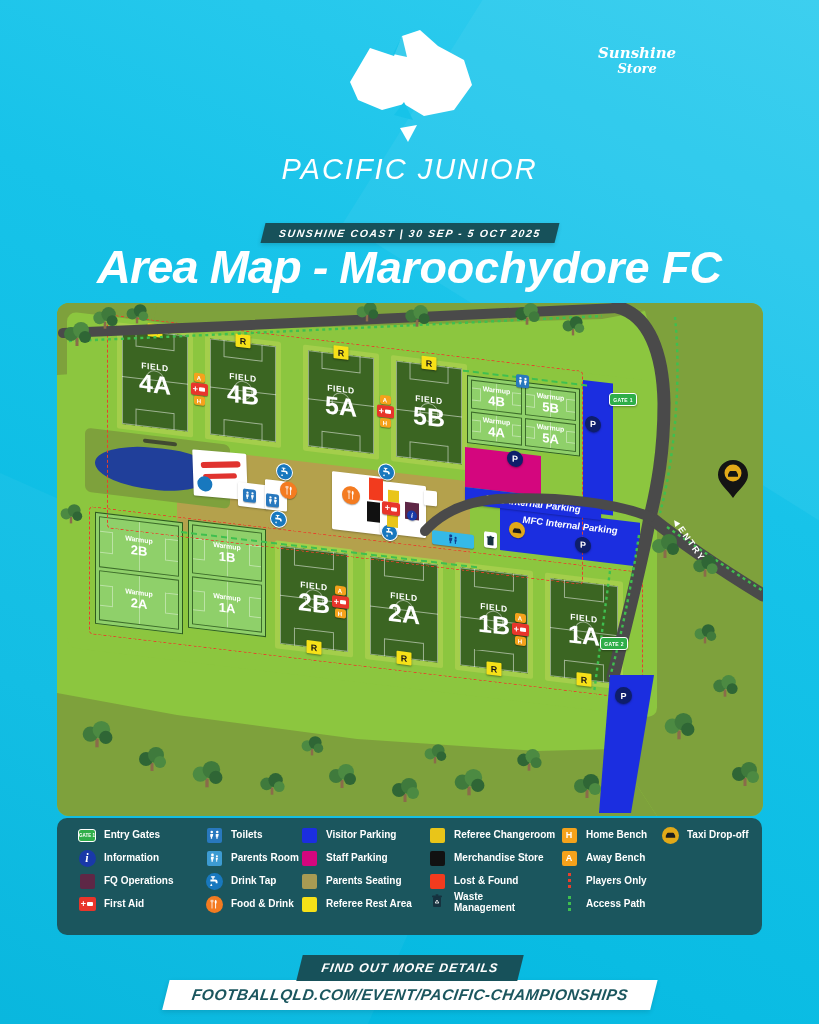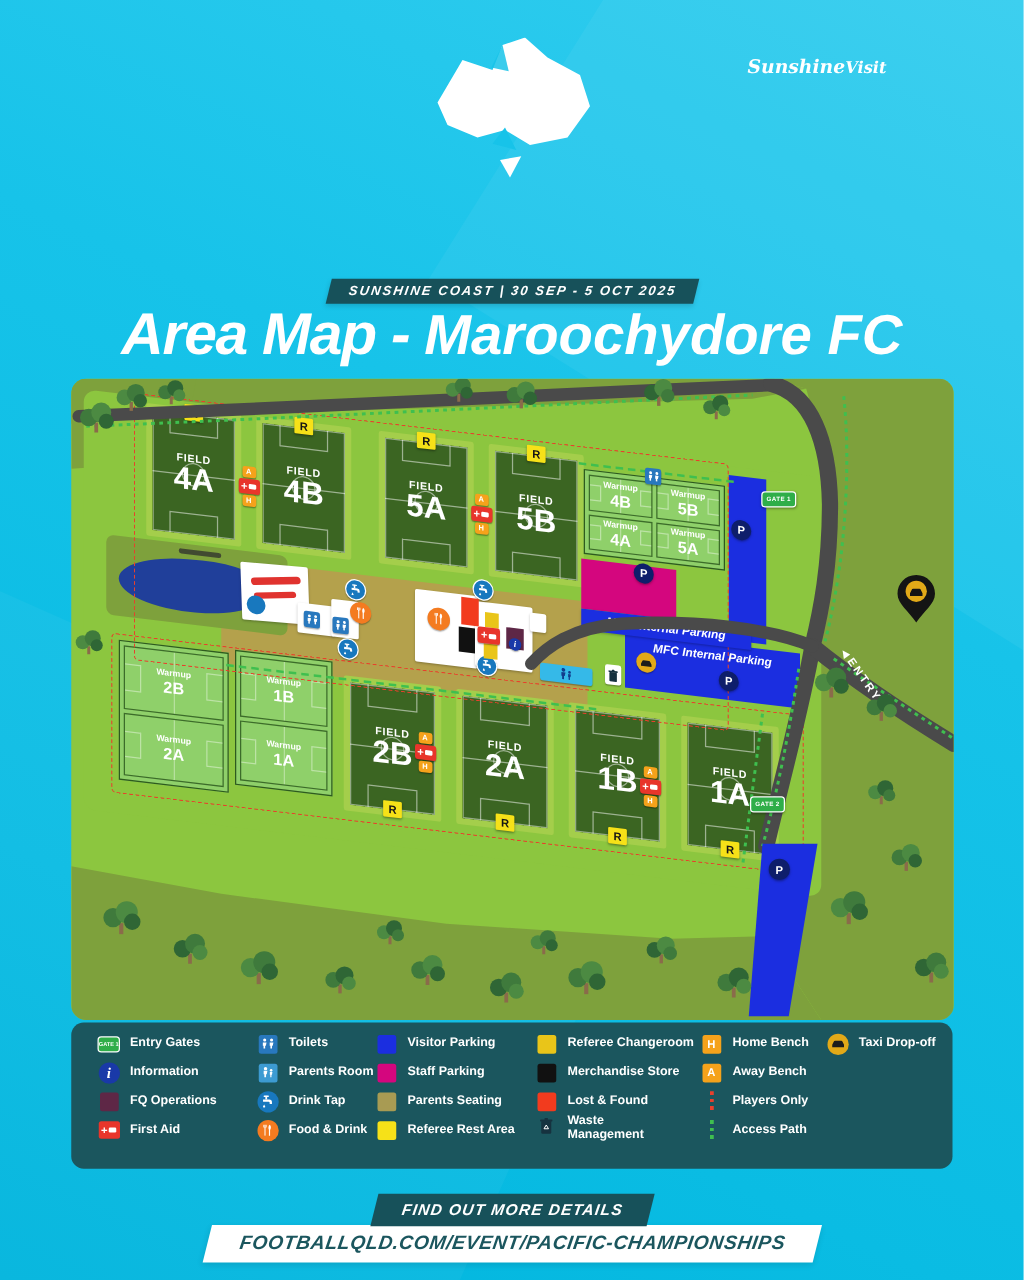--- a/index.html
+++ b/index.html
@@ -10,21 +10,21 @@
   .streak{position:absolute;background:rgba(255,255,255,.05);pointer-events:none}
   .st1{left:430px;top:-80px;width:600px;height:500px;transform:rotate(32deg)}
   .st2{left:-150px;top:560px;width:560px;height:620px;transform:rotate(24deg);background:rgba(255,255,255,.04)}
 
   
   .fqlogo{left:70px;top:44px;display:flex;align-items:center;gap:8px;color:#fff}
   .fqtxt{display:flex;flex-direction:column;line-height:1.15}
   .fq1{font-size:9.5px;letter-spacing:1.5px;font-weight:400}
   .fq2{font-size:11.5px;letter-spacing:.8px;font-weight:800}
   .partners{left:598px;top:46px;display:flex;align-items:flex-start;gap:22px;color:#fff;font-family:"DejaVu Serif",serif;font-style:italic}
-  .pA{display:flex;align-items:center;line-height:1}
+  .pA{display:flex;flex-direction:column;align-items:center;line-height:1}
   .pA .l1{font-size:15px;font-weight:700}
   .pA .l2{font-size:13px;font-weight:700;margin-top:1px}
   .pB{display:flex;flex-direction:column;align-items:center;line-height:1;margin-top:2px}
   .pB .sm{font-size:8px}
   .pB .mn{font-size:14px;font-weight:700}
 
   .evlogo{left:342px;top:30px;width:132px;height:118px}
   .ev1{left:0;top:153px;width:819px;text-align:center;color:#fff;font-size:29px;font-style:italic;font-weight:400;letter-spacing:2px}
   .ev2{left:0;top:182px;width:819px;text-align:center;color:#fff;font-size:37px;font-style:italic;font-weight:800;letter-spacing:.5px}
   .ribbon{left:50%;top:223px;transform:translateX(-50%) skewX(-14deg);background:#17515A;padding:4px 16px;box-shadow:0 2px 4px rgba(0,0,0,.15)}
@@ -116,32 +116,33 @@
 <body>
 
 <div class="page">
   <div class="streak st1"></div>
   <div class="streak st2"></div>
 
 
   <div class="abs partners">
     <span class="pA">
       <span class="l1">Sunshine</span>
-      <span class="l2">Visit</span>
+      <span class="l2">Store</span>
     </span>
   </div>
 
   <div class="abs evlogo">
     <svg width="132" height="118" viewBox="0 0 132 118">
       <path d="M8,52 L28,18 L52,26 L60,6 L78,0 L96,16 L122,30 L130,55 L112,80 L82,86 L62,74 L40,80 L16,70 Z" fill="#fff"></path>
       <path d="M60,6 L65,27 L51,24 Z" fill="#17C3E9" opacity=".85"></path>
       <path d="M62,72 L71,90 L52,85 Z" fill="#17C3E9"></path>
       <path d="M58,98 L75,95 L66,112 Z" fill="#fff"></path>
     </svg>
   </div>
+  <div class="abs ev1">PACIFIC JUNIOR</div>
   <div class="abs ribbon">
     <span>SUNSHINE COAST | 30 SEP - 5 OCT 2025</span>
   </div>
 
   <div class="abs title">
     <span class="tb">Area Map -</span><span class="ti">Maroochydore FC</span>
   </div>
 
   <div class="abs map">
 

